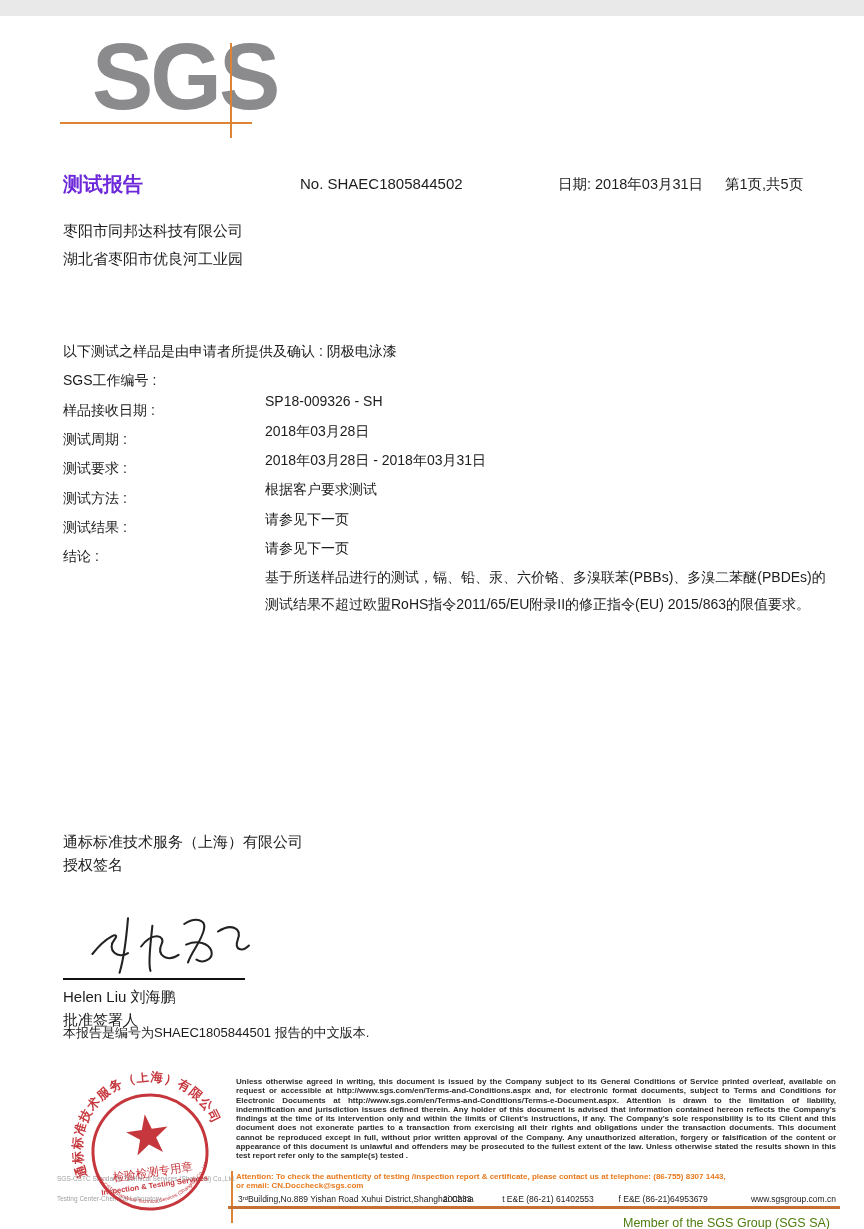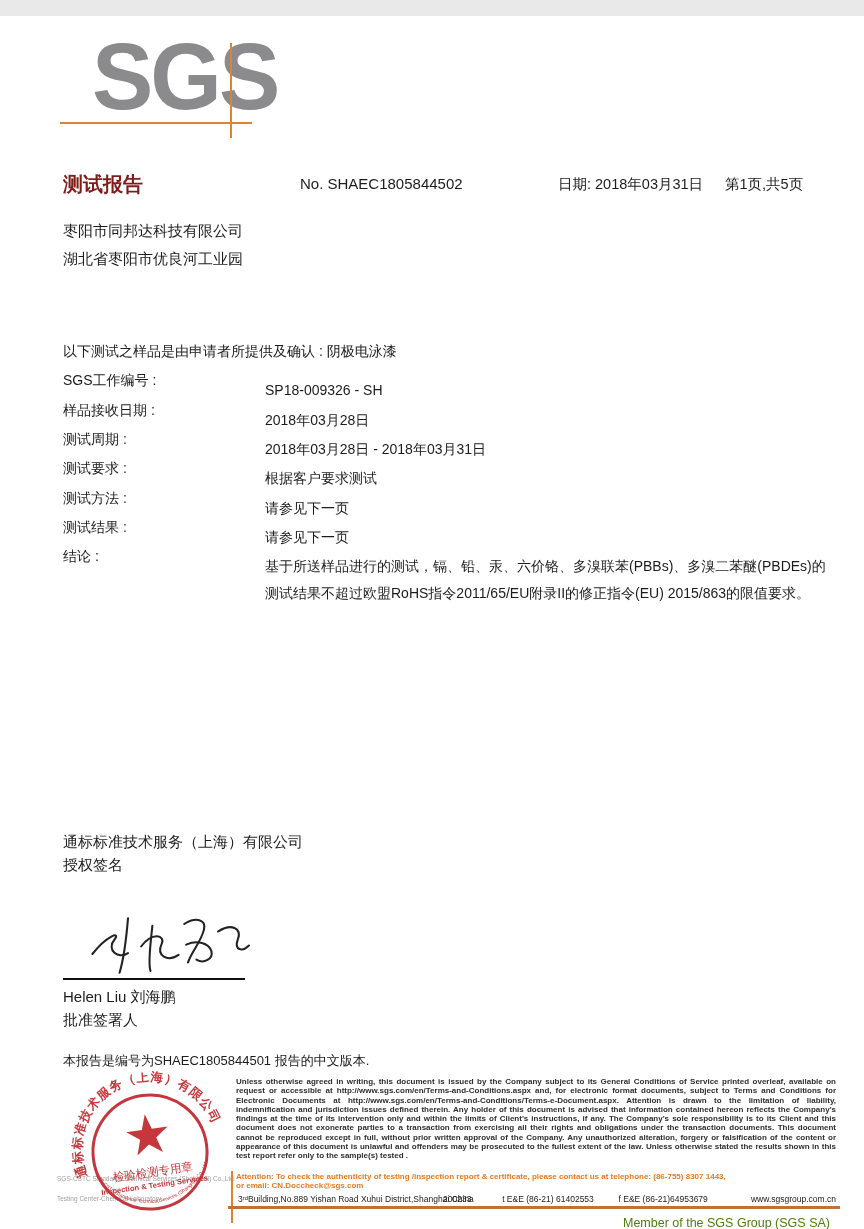--- a/index.html
+++ b/index.html
@@ -9,40 +9,40 @@
   }
   
   .logo-wrap{position:absolute;left:60px;top:22px;width:195px;height:100px;}
   .logo-text{
     position:absolute;left:32px;top:-14px;font-size:92px;font-weight:bold;
     color:#8b8b8e;letter-spacing:-3px;transform:scaleY(1.02);
   }
   .logo-hline{position:absolute;left:0;top:84px;width:192px;height:2px;background:#dd8336;}
   .logo-vline{position:absolute;left:170px;top:5px;width:2px;height:95px;background:#dd8336;}
   
-  .doc-title{position:absolute;left:63px;top:155px;font-size:20px;font-weight:bold;color:#7f1d1d;}
+  .doc-title{position:absolute;left:63px;top:155px;font-size:20px;font-weight:bold;color:#6d28d9;}
   .report-no{position:absolute;left:300px;top:159px;font-size:15px;}
   .hdr-date{position:absolute;left:558px;top:159px;font-size:14.5px;}
   .hdr-pages{position:absolute;left:725px;top:159px;font-size:14.5px;}
   
   .applicant-name{position:absolute;left:63px;top:206px;font-size:15px;}
   .applicant-addr{position:absolute;left:63px;top:234px;font-size:15px;}
   
   .sample-stmt{position:absolute;left:63px;top:327px;font-size:14px;}
   .frow{position:absolute;left:63px;width:770px;font-size:14px;}
   .frow .lab{position:absolute;left:0;top:0;}
-  .frow .val{position:absolute;left:202px;top:5px;width:566px;line-height:26.5px;}
+  .frow .val{position:absolute;left:202px;top:16px;width:566px;line-height:26.5px;}
   
   .sig-company{position:absolute;left:63px;top:817px;font-size:15px;}
   .sig-auth{position:absolute;left:63px;top:840px;font-size:15px;}
   .sig-svg{position:absolute;left:78px;top:893px;}
   .sig-line{position:absolute;left:63px;top:962px;width:182px;height:2px;background:#111;}
   .sig-name{position:absolute;left:63px;top:972px;font-size:15px;}
   .sig-title{position:absolute;left:63px;top:995px;font-size:15px;}
-  .cn-note{position:absolute;left:63px;top:1036px;font-size:13px;text-align:right;}
+  .cn-note{position:absolute;left:63px;top:1008px;font-size:13px;text-align:right;}
   
   .stamp-co1{position:absolute;left:57px;top:1159px;font-size:6.5px;color:#a0a0a0;white-space:nowrap;}
   .stamp-co2{position:absolute;left:57px;top:1179px;font-size:6.5px;color:#a0a0a0;white-space:nowrap;}
   .stamp{position:absolute;left:70px;top:1056px;width:160px;height:160px;transform:rotate(-8deg);opacity:.92;}
   .disclaimer{
     position:absolute;left:236px;top:1061px;width:600px;font-size:8px;line-height:9.3px;
     text-align:justify;color:#2e2e2e;font-weight:bold;letter-spacing:0;
   }
   .attention{
     position:absolute;left:236px;top:1156px;width:600px;font-size:8px;line-height:9.3px;

